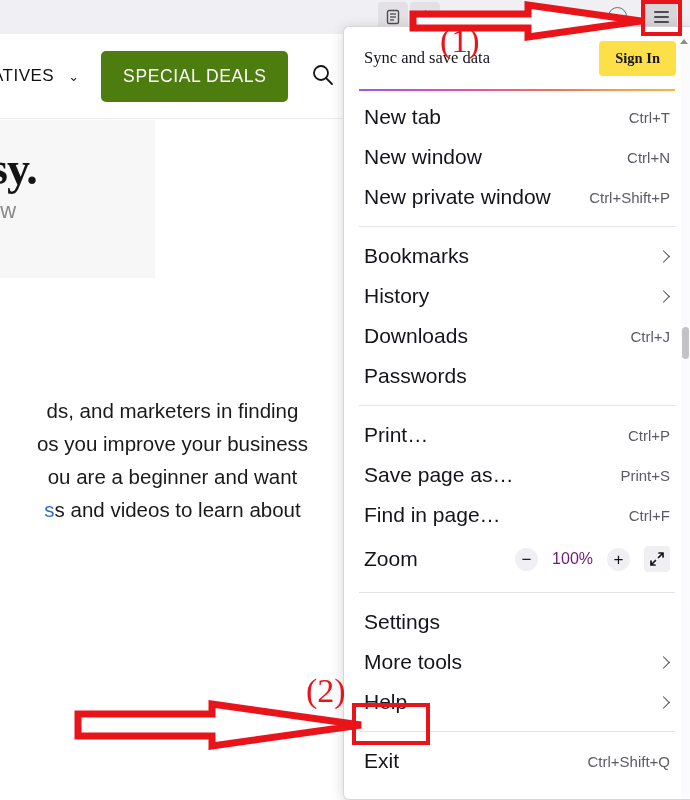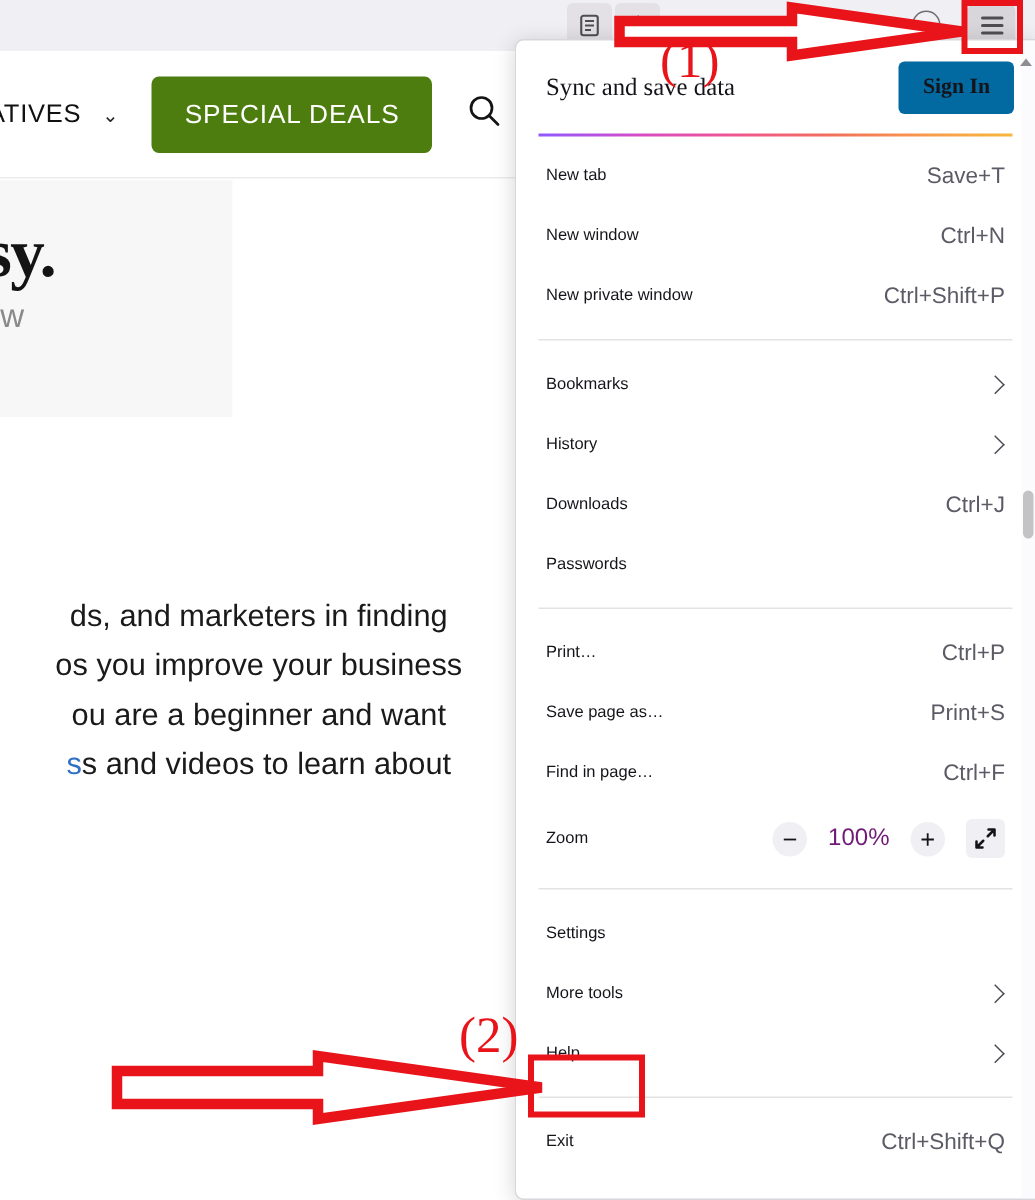--- a/index.html
+++ b/index.html
@@ -102,35 +102,35 @@
     box-shadow: 0 2px 14px rgba(0,0,0,.16);
     overflow: hidden;
   }
   .sync-row {
     height: 62px; display: flex; align-items: center;
     padding: 0 14px 0 20px;
     font-family: Liberation Serif, serif;
   }
   .sync-label { font-size: 16.5px; color: #15141a; flex: 1; }
   .signin-btn {
-    background: #0369a1; color: #15141a;
+    background: #fde047; color: #15141a;
     font-size: 14.5px; font-weight: bold;
     padding: 9px 16px; border-radius: 4px;
   }
   .rainbow {
     height: 2px; margin: 0 15px;
     background: linear-gradient(90deg,#9059ff 0%,#d74cc4 22%,#f0568f 42%,#f2705a 62%,#f89b4e 82%,#f6b73c 100%);
   }
   .menu-list { padding-top: 6px; }
   .mi {
     position: relative; height: 40px;
     display: flex; align-items: center;
     padding: 0 20px 0 20px;
   }
-  .mi-label { font-size: 11px; color: #15141a; flex: 1; white-space: nowrap; }
+  .mi-label { font-size: 21px; color: #15141a; flex: 1; white-space: nowrap; }
   .mi-accel { font-size: 15px; color: #5b5b66; white-space: nowrap; }
   .chev {
     width: 9px; height: 9px; margin-right: 2px;
     border-right: 1.8px solid #4b4b55;
     border-top: 1.8px solid #4b4b55;
     transform: rotate(45deg);
   }
   .sep { height: 1px; background: #e3e3e6; margin: 9px 15px; }
 
   .zoom-row { height: 48px; gap: 28px; }
@@ -238,21 +238,21 @@
     <div class="sync-row">
       <span class="sync-label">Sync and save data</span>
       <span class="signin-btn">Sign In</span>
     </div>
     <div class="rainbow"></div>
 
     <div class="menu-list">
 
       <div class="mi">
         <span class="mi-label">New tab</span>
-        <span class="mi-accel">Save+T</span>
+        <span class="mi-accel">Ctrl+T</span>
       </div>
       <div class="mi">
         <span class="mi-label">New window</span>
         <span class="mi-accel">Ctrl+N</span>
       </div>
       <div class="mi">
         <span class="mi-label">New private window</span>
         <span class="mi-accel">Ctrl+Shift+P</span>
       </div>
 

